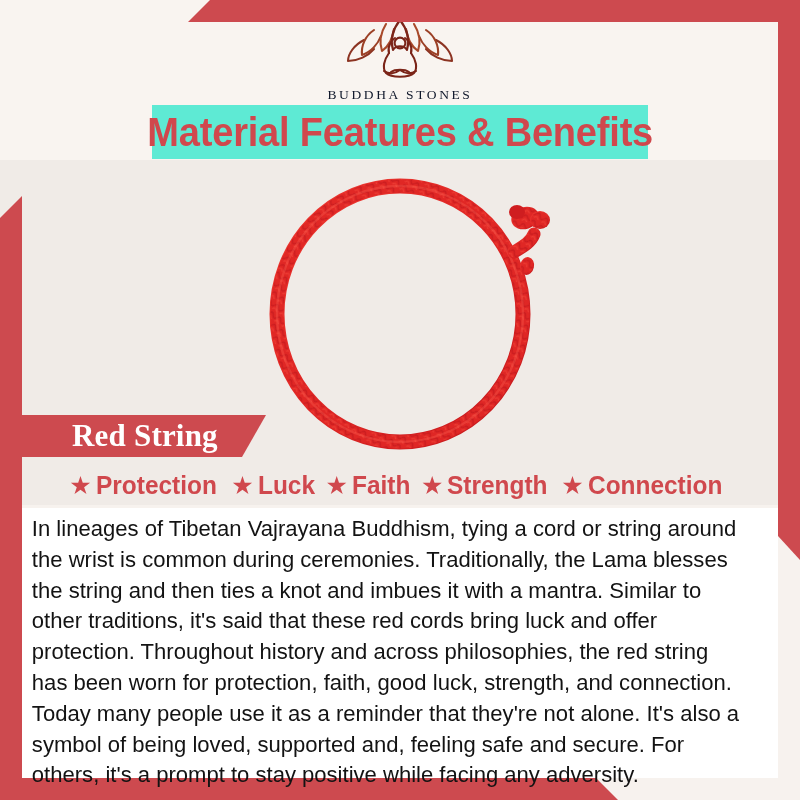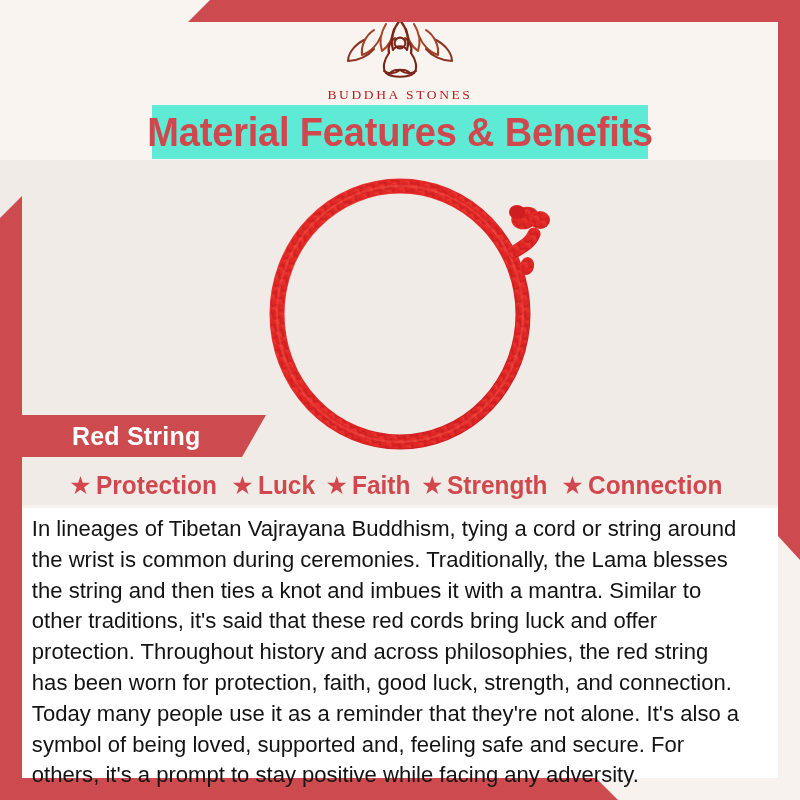--- a/index.html
+++ b/index.html
@@ -84,21 +84,21 @@
   .logo-mark {
     width: 132px;
     height: 70px;
     display: block;
   }
   .logo-word {
     margin-top: 3px;
     font-family: "Liberation Serif", serif;
     font-size: 13.5px;
     letter-spacing: 2.6px;
-    color: #b91c1c;
+    color: #0f172a;
     font-weight: 400;
   }
 
   
   .title-box {
     position: absolute;
     top: 105px;
     left: 152px;
     width: 496px;
     height: 54px;
@@ -145,23 +145,23 @@
     width: 252px;
     height: 42px;
     background: #cd4a4f;
     clip-path: polygon(0 0, 252px 0, 228px 42px, 0 42px);
     z-index: 7;
     display: flex;
     align-items: center;
   }
   .name-banner-text {
     margin-left: 58px;
-    font-family: Liberation Sans, sans-serif;
+    font-family: Liberation Serif, serif;
     font-weight: bold;
-    font-size: 25px;
+    font-size: 31px;
     color: #ffffff;
     letter-spacing: 0.2px;
     white-space: nowrap;
   }
 
   
   .benefits {
     position: absolute;
     top: 463px;
     left: 0;

